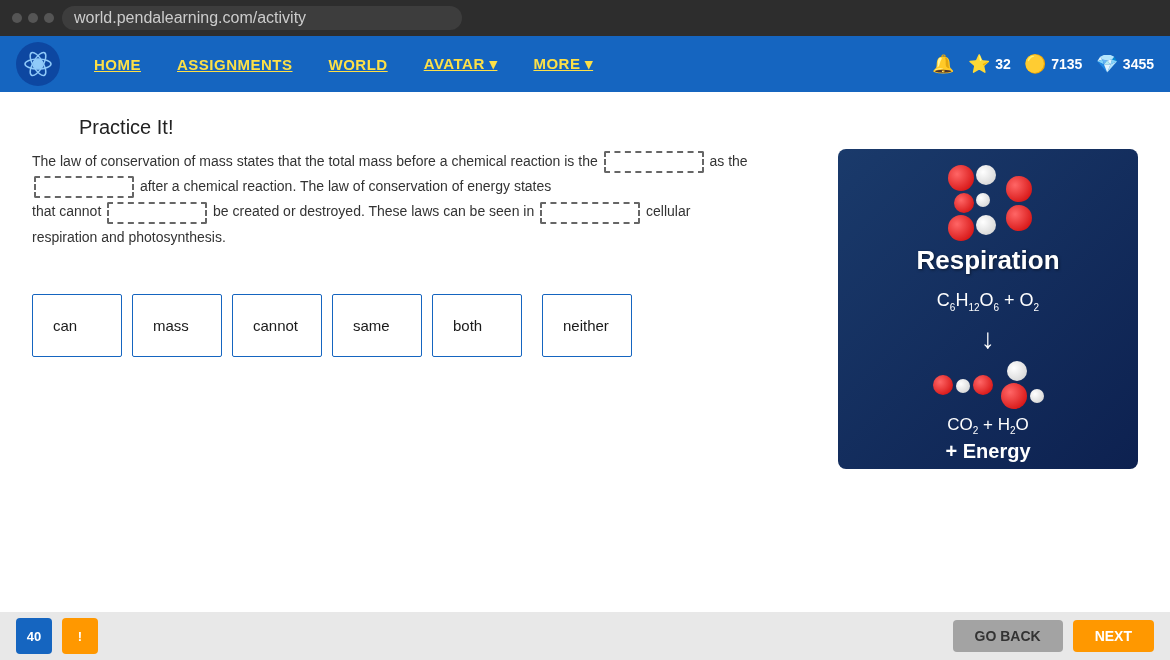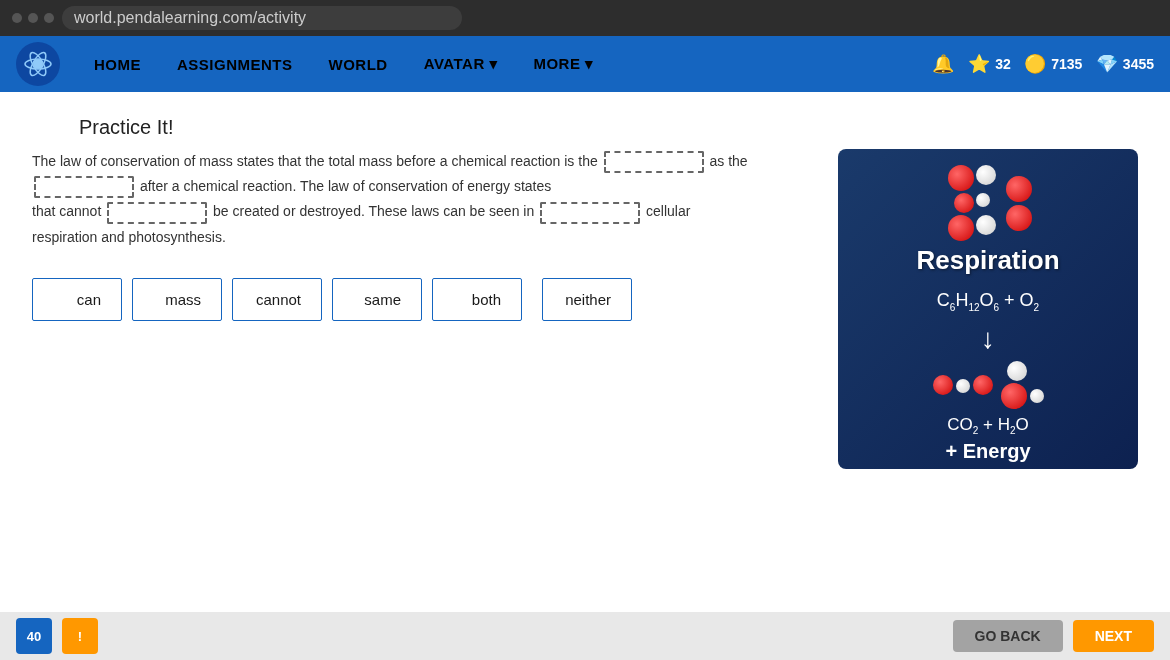--- a/index.html
+++ b/index.html
@@ -51,29 +51,30 @@
     }
     .nav-logo {
       width: 44px; height: 44px;
       background: #0d47a1;
       border-radius: 50%;
       display: flex; align-items: center; justify-content: center;
       margin-right: 16px;
     }
     .nav-logo svg { width: 28px; height: 28px; }
     .nav-item {
-      color: #000000;
+      color: #fde047;
       font-size: 15px;
       font-weight: 600;
       padding: 0 18px;
       height: 72px;
       display: flex; align-items: center;
       cursor: pointer;
       text-transform: uppercase;
       letter-spacing: 0.5px;
+      text-decoration: underline;
     }
     .nav-spacer { flex: 1; }
     .nav-stats {
       display: flex;
       align-items: center;
       gap: 14px;
     }
     .stat-item {
       display: flex;
       align-items: center;
@@ -143,26 +144,27 @@
       display: flex;
       flex-wrap: wrap;
       gap: 10px;
       margin-top: 28px;
     }
 
     .word-chip {
       border: 1.5px solid #1565c0;
       color: #1a1a1a;
       background: white;
-      padding: 12px 20px;
+      padding: 22px 20px;
       font-size: 15px;
       border-radius: 2px;
       cursor: grab;
       min-width: 90px;
-      text-align: right;
+      text-align: left;
+      margin-top: 16px;
     }
 
     
     .image-area {
       width: 300px;
       min-width: 300px;
       position: relative;
     }
 
     .respiration-box {

